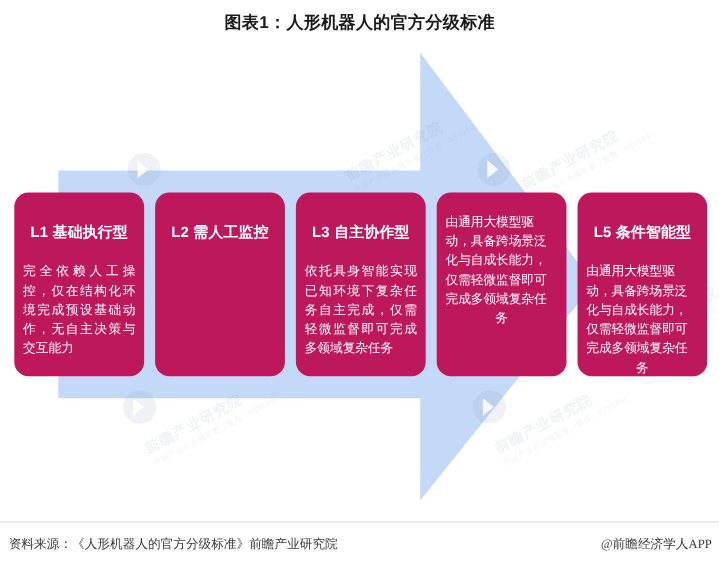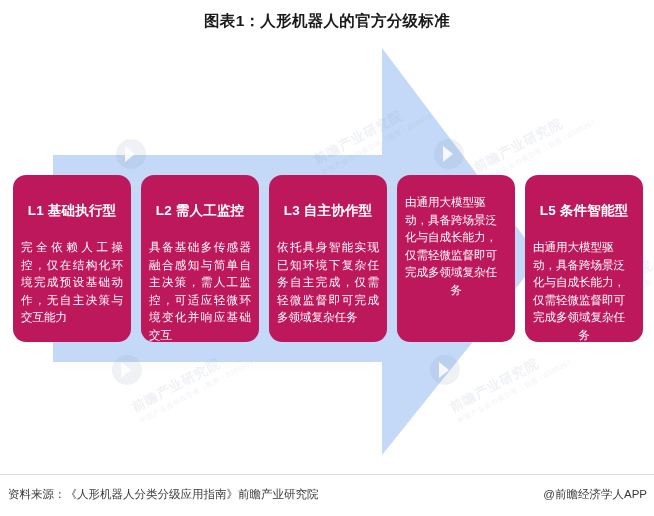--- a/index.html
+++ b/index.html
@@ -140,20 +140,21 @@
     color: #3a3a3a;
     white-space: nowrap;
   }
   #app-credit {
     position: absolute;
     right: 7px;
     top: 487px;
     font-size: 11.5px;
     color: #3a3a3a;
     white-space: nowrap;
+    font-family: Liberation Serif, serif;
   }
 </style>
 </head>
 <body>
 
 <div id="canvas">
 
   <svg id="arrow-layer" viewBox="0 0 654 516" width="654" height="516" xmlns="http://www.w3.org/2000/svg">
     <polygon points="53,155 382,155 382,48 540,258 382,455 382,362 53,362" fill="#c3d9f7"></polygon>
   </svg>
@@ -185,34 +186,33 @@
 
   <div id="chart-title">图表1：人形机器人的官方分级标准</div>
 
   <div class="level-card" style="left:13px;">
     <div class="card-heading">L1 基础执行型</div>
     <div class="card-body">完全依赖人工操控，仅在结构化环境完成预设基础动作，无自主决策与交互能力</div>
   </div>
 
   <div class="level-card" style="left:141px;">
     <div class="card-heading">L2 需人工监控</div>
-    <div class="card-body">具备基础多传感器融合感知与简单自主决策，需人工监控，可适应轻微环境变化并响应基础交互</div>
   </div>
 
   <div class="level-card" style="left:269px;">
     <div class="card-heading">L3 自主协作型</div>
     <div class="card-body">依托具身智能实现已知环境下复杂任务自主完成，仅需轻微监督即可完成多领域复杂任务</div>
   </div>
 
   <div class="level-card" style="left:397px;">
     <div class="card-body centered">由通用大模型驱动，具备跨场景泛化与自成长能力，仅需轻微监督即可完成多领域复杂任务</div>
   </div>
 
   <div class="level-card" style="left:525px;">
     <div class="card-heading">L5 条件智能型</div>
     <div class="card-body centered">由通用大模型驱动，具备跨场景泛化与自成长能力，仅需轻微监督即可完成多领域复杂任务</div>
   </div>
 
   <div id="footer-rule"></div>
-  <div id="source-text">资料来源：《人形机器人分类分级应用指南》前瞻产业研究院</div>
+  <div id="source-text">资料来源：《人形机器人的官方分级标准》前瞻产业研究院</div>
   <div id="app-credit">@前瞻经济学人APP</div>
 
 </div>
 
 </body></html>

